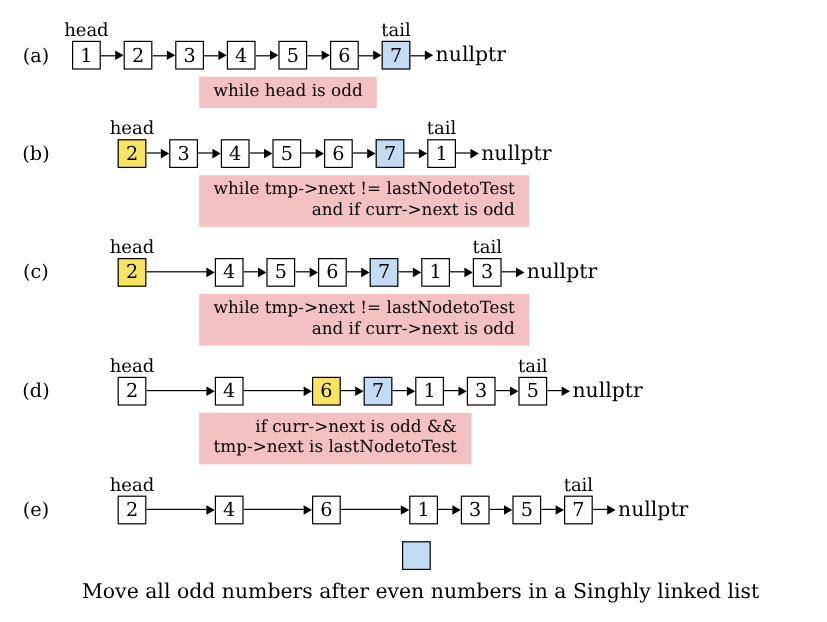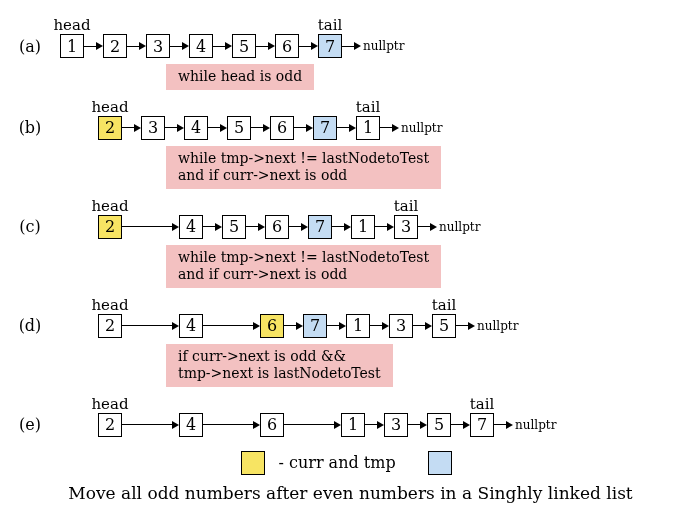--- a/index.html
+++ b/index.html
@@ -62,25 +62,25 @@
   .top-label {
     position: absolute;
     top: -18px;
     left: 50%;
     transform: translateX(-50%);
     font-size: 15px;
     white-space: nowrap;
   }
   .nullptr {
     margin-left: 2px;
-    font-size: 12px;
+    font-size: 17px;
   }
   .cond {
     background: #f3c1c1;
-    text-align: left;
+    text-align: right;
     font-size: 14px;
     padding: 4px 12px;
     margin: 4px 0 2px 160px;
     display: inline-block;
     line-height: 1.25;
   }
   .legend {
     display: flex;
     align-items: center;
     justify-content: center;
@@ -404,21 +404,17 @@
             <span class="arrow-head"></span>
           </span>
           <span class="nullptr">nullptr</span>
         </div>
       </div>
     </div>
   </div>
 
 <div class="legend">
   <span>
-    <span class="swatch yellow"></span>
-    <span>- curr and tmp</span>
-  </span>
-  <span>
     <span class="swatch blue"></span>
   </span>
 </div>
 
 <div class="caption">Move all odd numbers after even numbers in a Singhly linked list</div>
 
 </body></html>

